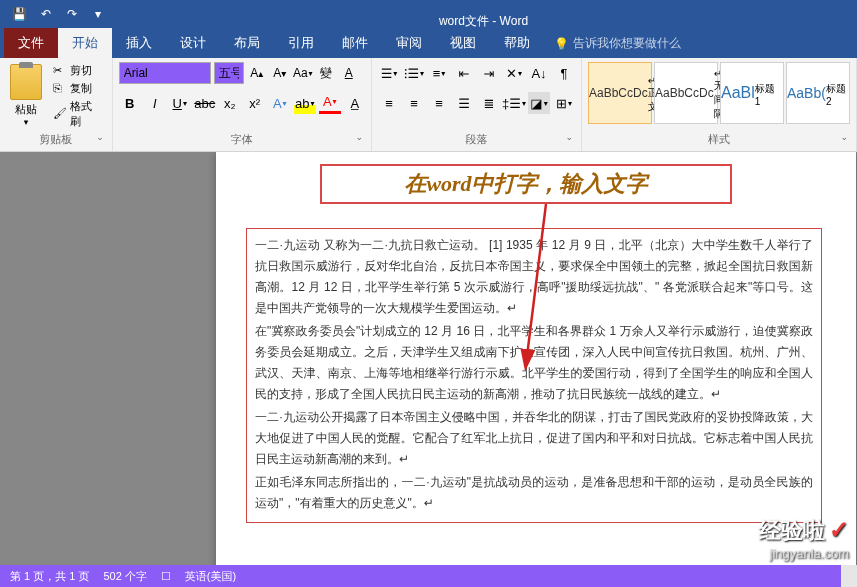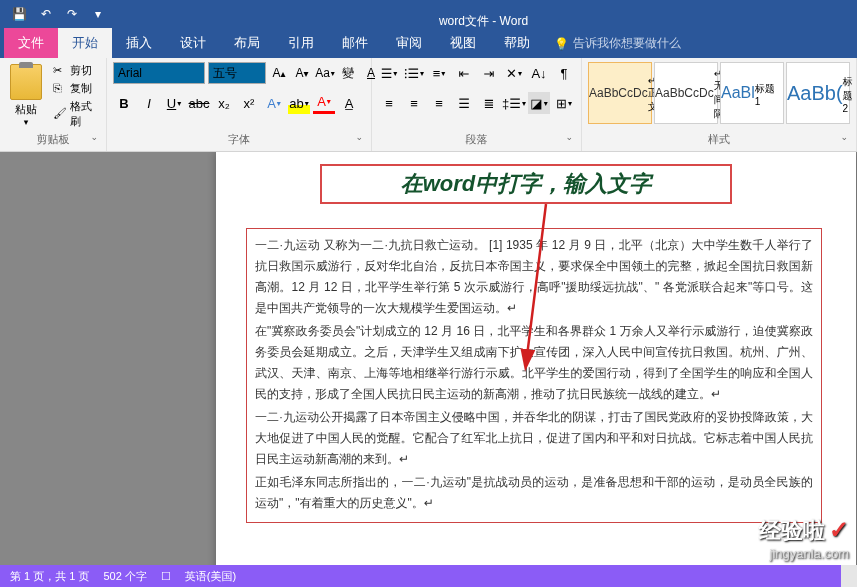--- a/index.html
+++ b/index.html
@@ -6,60 +6,60 @@
     body { width: 857px; height: 587px; background: #e6e6e6; overflow: hidden; position: relative; }
     
     .titlebar { height: 28px; background: #2b579a; display: flex; align-items: center; color: white; font-size: 12px; }
     .qa-icons { display: flex; padding-left: 8px; gap: 2px; }
     .qa-btn { width: 24px; height: 24px; display: flex; align-items: center; justify-content: center; cursor: pointer; }
     .win-title { flex: 1; text-align: center; font-size: 12px; margin-top: 15px; }
     
     .menubar { height: 30px; background: #2b579a; display: flex; align-items: flex-end; padding-left: 4px; }
     .menu-item { padding: 6px 14px; color: white; font-size: 13px; cursor: pointer; }
     .menu-item.active { background: #f3f3f3; color: #2b579a; }
-    .menu-item.file { background: #ec4899; }
+    .menu-item.file { background: #7f1d1d; }
     .tell-me { display: flex; align-items: center; gap: 4px; padding: 6px 10px; color: #c8d4e8; font-size: 12px; }
     
     .ribbon { height: 94px; background: #f3f3f3; border-bottom: 1px solid #d4d4d4; display: flex; }
     .ribbon-group { border-right: 1px solid #e0e0e0; padding: 4px 6px 2px; display: flex; flex-direction: column; }
     .group-content { flex: 1; display: flex; align-items: flex-start; gap: 4px; }
     .group-label { text-align: center; font-size: 11px; color: #666; padding: 2px 0; position: relative; }
     .group-label::after { content: "⌄"; position: absolute; right: 2px; font-size: 9px; }
     
     .paste-btn { display: flex; flex-direction: column; align-items: center; padding: 2px 4px; cursor: pointer; }
     .paste-icon { width: 32px; height: 36px; background: linear-gradient(#f8d068, #e8b838); border: 1px solid #c89828; border-radius: 2px; position: relative; }
     .paste-icon::before { content: ""; position: absolute; top: -3px; left: 8px; width: 14px; height: 6px; background: #888; border-radius: 2px 2px 0 0; }
     .paste-label { font-size: 11px; margin-top: 2px; }
     .clip-side { display: flex; flex-direction: column; gap: 1px; font-size: 11px; }
     .clip-item { display: flex; align-items: center; gap: 3px; padding: 1px 3px; cursor: pointer; }
     .clip-ico { width: 14px; height: 14px; }
     
     .font-group { min-width: 220px; }
     .font-row { display: flex; gap: 3px; margin-bottom: 4px; align-items: center; }
-    .font-select { border: 1px solid #ababab; background: #0369a1; font-size: 12px; padding: 1px 4px; height: 22px; }
+    .font-select { border: 1px solid #ababab; background: #8b5cf6; font-size: 12px; padding: 1px 4px; height: 22px; }
     .font-name { width: 92px; }
-    .font-size { width: 58px; }
+    .font-size { width: 30px; }
     .sm-btn { width: 20px; height: 20px; border: 1px solid transparent; display: flex; align-items: center; justify-content: center; font-size: 12px; cursor: pointer; }
     .fmt-btn { width: 22px; height: 22px; display: flex; align-items: center; justify-content: center; cursor: pointer; font-size: 13px; }
     
     .para-group { min-width: 210px; }
     
     .styles-group { flex: 1; }
     .style-gallery { display: flex; gap: 2px; height: 62px; }
     .style-item { width: 64px; border: 1px solid #d0d0d0; background: white; display: flex; flex-direction: row; align-items: center; justify-content: space-between; cursor: pointer; font-size: 10px; }
     .style-item.sel { border-color: #f0b860; background: #fdeec8; }
     .style-prev { font-size: 12px; color: #333; }
     .style-prev.big { font-size: 16px; color: #2e74b5; }
     .style-name { font-size: 10px; margin-top: 2px; }
     
     .doc-area { position: absolute; top: 152px; left: 0; right: 0; bottom: 22px; background: #878787; overflow: hidden; }
     .page { position: absolute; left: 216px; top: 0; width: 640px; height: 720px; background: white; box-shadow: 0 0 8px rgba(0,0,0,0.3); padding: 30px 40px; }
     
     .annotation-box { position: absolute; left: 320px; top: 164px; width: 412px; height: 40px; border: 2px solid #d84848; background: white; display: flex; align-items: center; justify-content: center; z-index: 10; }
-    .annotation-text { font-size: 22px; font-weight: bold; font-style: italic; color: #14532d; font-family: Liberation Sans, sans-serif; }
+    .annotation-text { font-size: 22px; font-weight: bold; font-style: italic; color: #a16207; font-family: Liberation Serif, serif; }
     
     .arrow-svg { position: absolute; left: 438px; top: 204px; z-index: 9; }
     
     .doc-content { border: 1px solid #c44; padding: 6px 8px; font-size: 12px; line-height: 1.75; color: #333; font-family: "SimSun", serif; position: absolute; top: 76px; left: 30px; right: 34px; }
     .para { margin-bottom: 2px; text-align: justify; }
     
     .statusbar { position: absolute; bottom: 0; left: 0; right: 16px; height: 22px; background: #8b5cf6; color: white; font-size: 11px; display: flex; align-items: center; padding: 0 10px; gap: 14px; }
     
     .watermark { position: absolute; right: 8px; bottom: 26px; z-index: 20; color: white; text-shadow: 1px 1px 2px #000; font-size: 14px; display: flex; flex-direction: column; align-items: flex-end; }
     .wm-top { font-size: 22px; font-weight: bold; text-align: right; }
@@ -197,21 +197,21 @@
           </div>
         <div class="style-item">
             <div class="style-prev">AaBbCcDc</div>
             <div class="style-name">↵ 无间隔</div>
           </div>
         <div class="style-item">
             <div class="style-prev big">AaBl</div>
             <div class="style-name">标题 1</div>
           </div>
         <div class="style-item">
-            <div class="style-prev big" style="font-size:20px">AaBb(</div>
+            <div class="style-prev big" style="font-size:14px">AaBb(</div>
             <div class="style-name">标题 2</div>
           </div>
       </div>
     </div>
     <div class="group-label">样式</div>
   </div>
 </div>
 
 <div class="doc-area">
   <div class="page">

